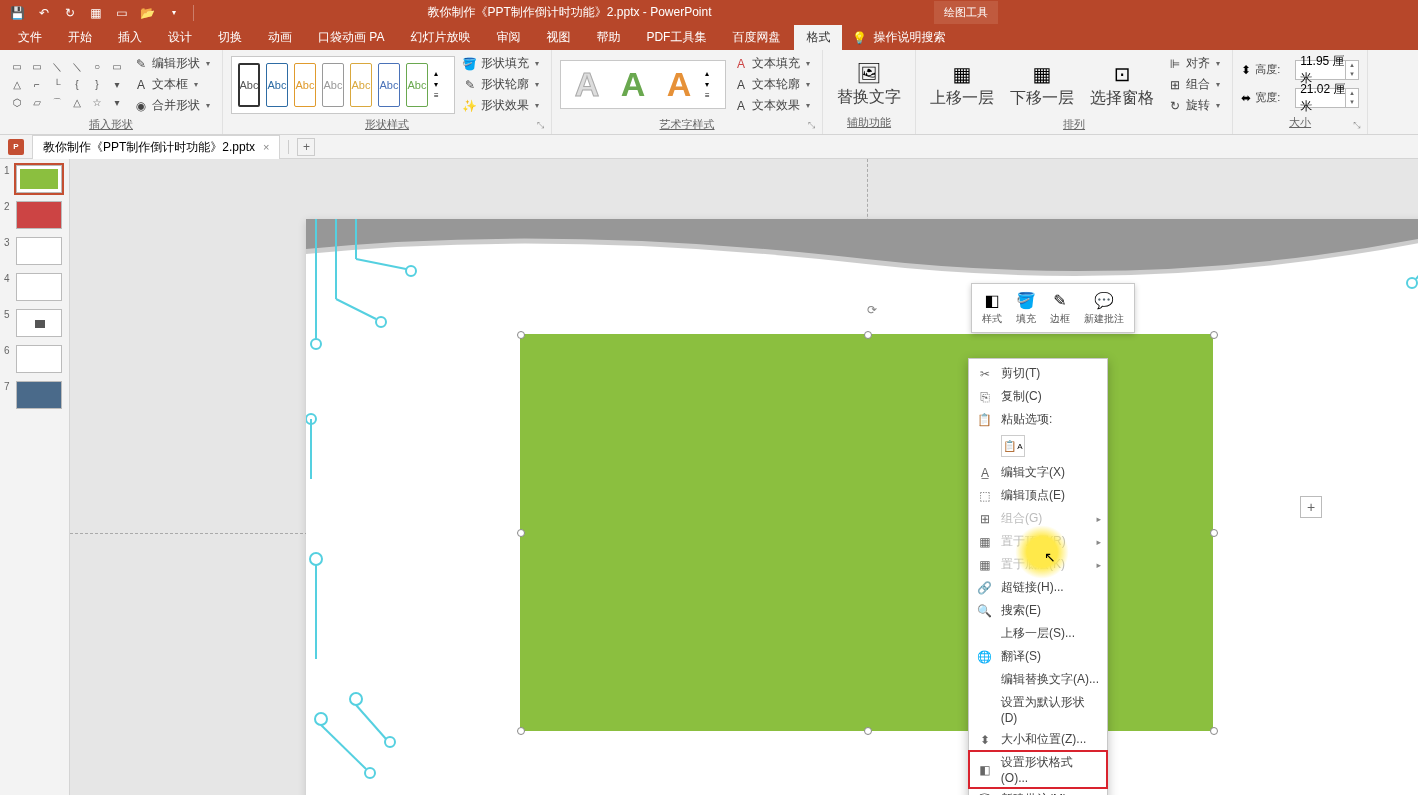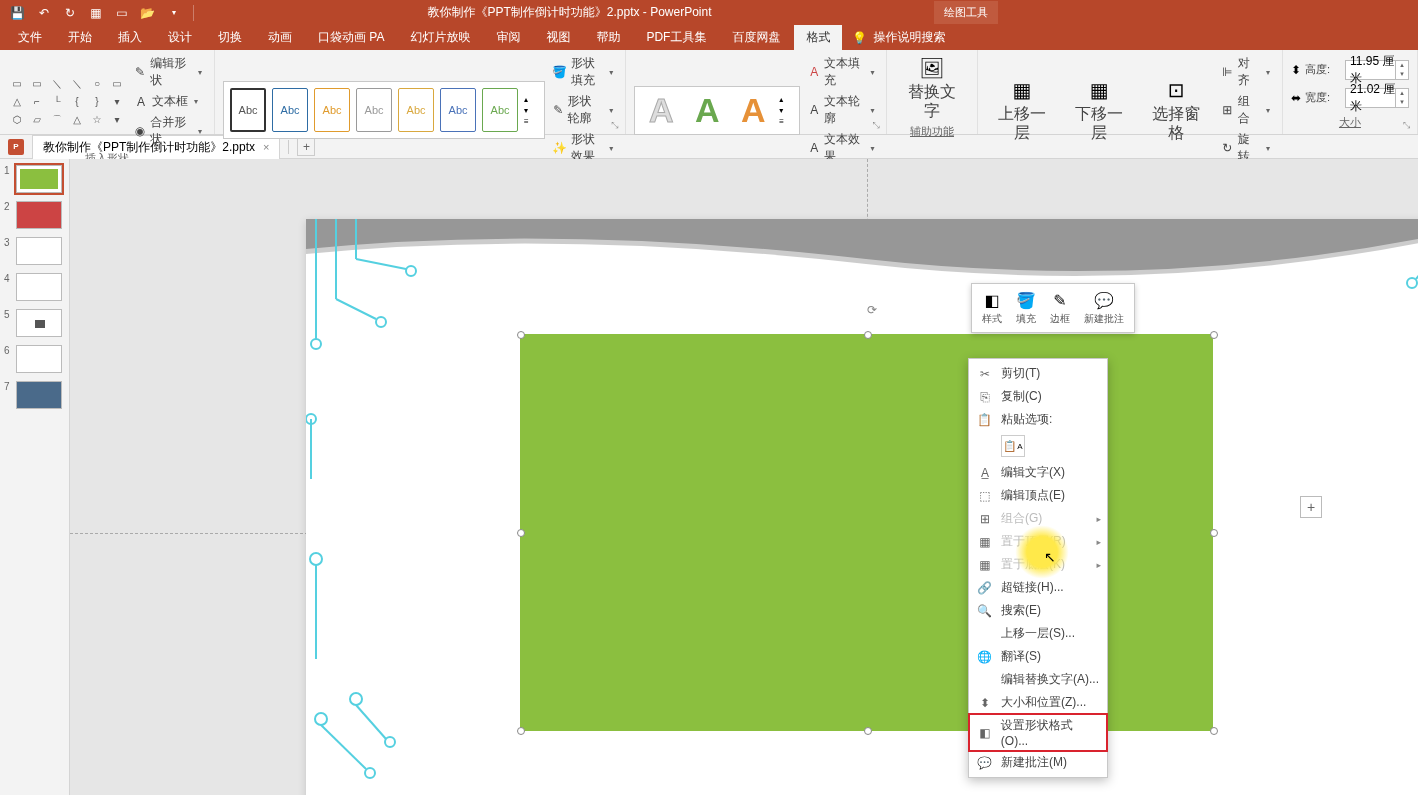--- a/index.html
+++ b/index.html
@@ -26,21 +26,21 @@
 .shape-gallery { display: flex; flex-direction: column; gap: 2px; }
 .shape-row { display: flex; gap: 2px; }
 .shape-btn { width: 18px; height: 16px; border: 1px solid transparent; display: flex; align-items: center; justify-content: center; cursor: pointer; font-size: 10px; color: #555; }
 
 .ribbon-menu-col { display: flex; flex-direction: column; gap: 2px; }
 .ribbon-small-btn { display: flex; align-items: center; gap: 4px; padding: 1px 4px; cursor: pointer; font-size: 11px; color: #444; }
 .ribbon-small-btn .ico { width: 14px; height: 14px; display: inline-flex; align-items: center; justify-content: center; }
 .drop-caret { font-size: 8px; color: #666; margin-left: 2px; }
 
 .style-gallery { display: flex; gap: 6px; background: #fff; border: 1px solid #c8c8c8; padding: 6px; }
-.style-item { width: 36px; height: 44px; border: 1px solid #bbb; border-radius: 2px; display: flex; align-items: center; justify-content: center; font-size: 11px; cursor: pointer; }
+.style-item { width: 22px; height: 44px; border: 1px solid #bbb; border-radius: 2px; display: flex; align-items: center; justify-content: center; font-size: 11px; cursor: pointer; }
 .style-item.s1 { background: #fff; color: #555; border: 2px solid #333; }
 .style-item.s2 { background: #fff; border-color: #2e6ca4; color: #2e6ca4; }
 .style-item.s3 { background: #fff; border-color: #e09b2d; color: #e09b2d; }
 .style-item.s4 { background: #fff; border-color: #9a9a9a; color: #9a9a9a; }
 .style-item.s5 { background: #fff; border-color: #d9a83e; color: #d9a83e; }
 .style-item.s6 { background: #fff; border-color: #4a72b8; color: #4a72b8; }
 .style-item.s7 { background: #fff; border-color: #6aa84f; color: #6aa84f; }
 .gallery-more { width: 14px; display: flex; flex-direction: column; justify-content: center; gap:2px; cursor:pointer; }
 
 .wordart-gal { display:flex; gap:6px; background:#fff; border:1px solid #c8c8c8; padding:4px 6px; align-items:center; }
@@ -526,20 +526,24 @@
     </div>
   <div class="ctx-item">
       <div class="ico">🌐</div>
       <span>翻译(S)</span>
     </div>
   <div class="ctx-item">
       <div class="ico"></div>
       <span>编辑替换文字(A)...</span>
     </div>
   <div class="ctx-item">
+      <div class="ico"></div>
+      <span>设置为默认形状(D)</span>
+    </div>
+  <div class="ctx-item">
       <div class="ico">⬍</div>
       <span>大小和位置(Z)...</span>
     </div>
   <div class="ctx-item highlighted">
       <div class="ico">◧</div>
       <span>设置形状格式(O)...</span>
     </div>
   <div class="ctx-item">
       <div class="ico">💬</div>
       <span>新建批注(M)</span>

